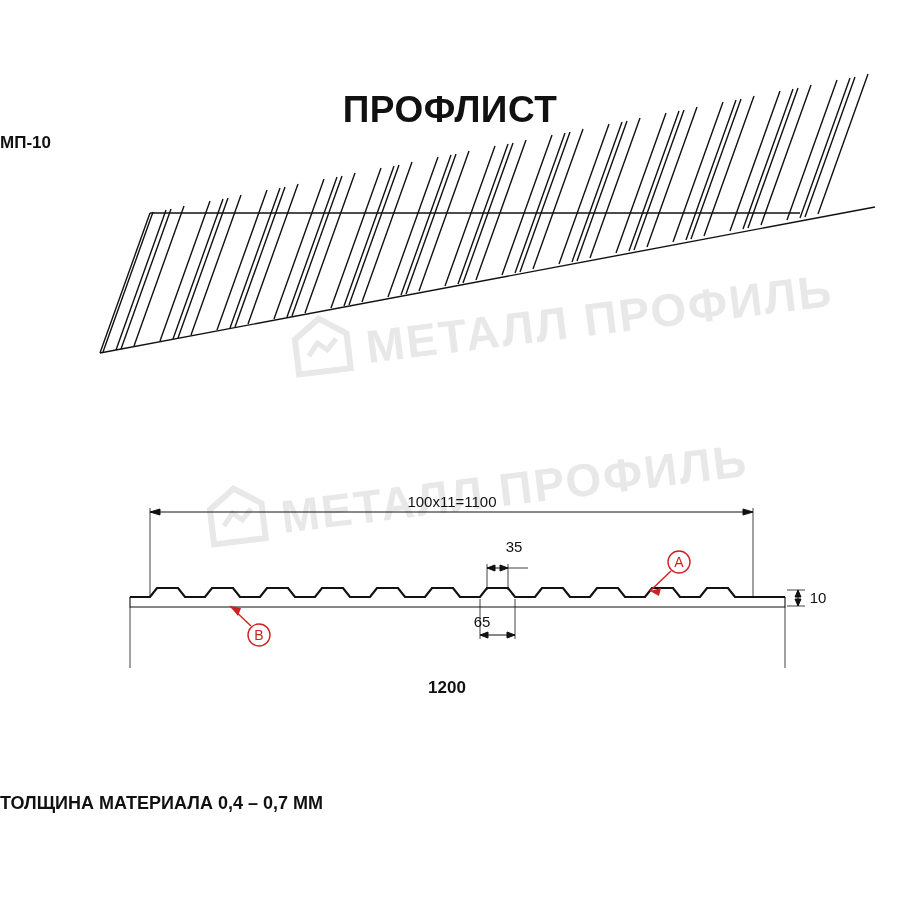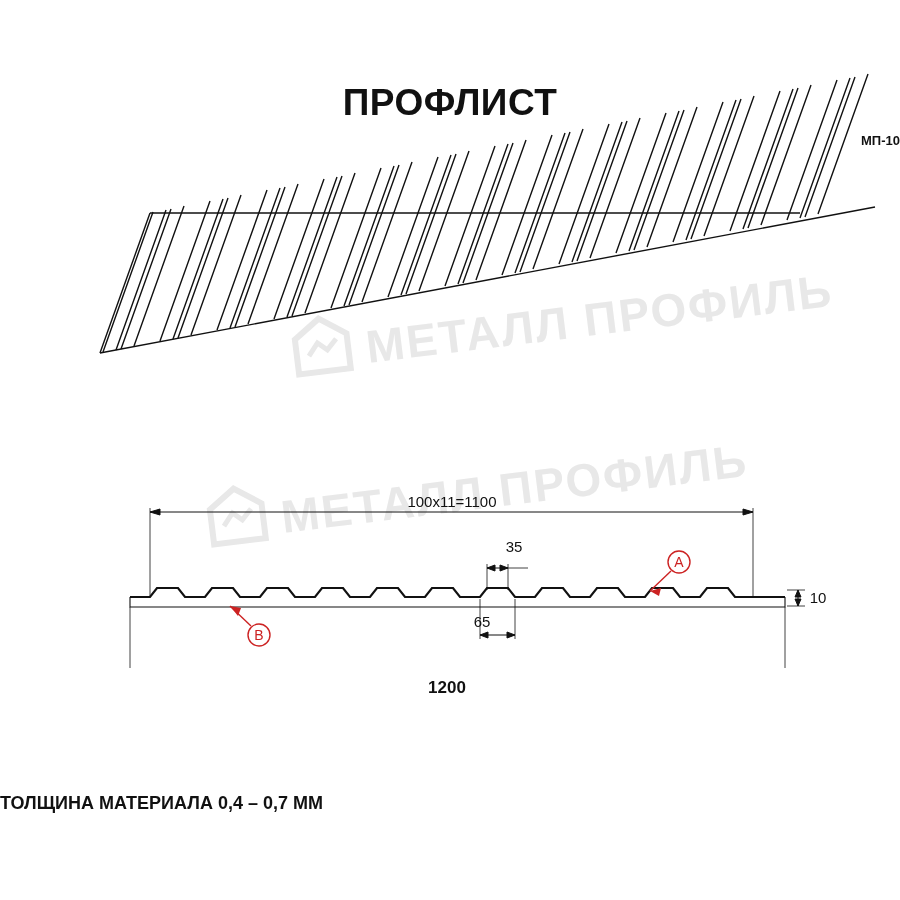--- a/index.html
+++ b/index.html
@@ -15,36 +15,36 @@
     position: relative;
     overflow: hidden;
   }
   .page {
     position: relative;
     width: 900px;
     height: 900px;
   }
   .title {
     position: absolute;
-    top: 82px;
+    top: 89px;
     left: 0;
     width: 900px;
     text-align: center;
     font-size: 37px;
     font-weight: bold;
     letter-spacing: 0.5px;
     color: #111111;
   }
   .subtitle {
     position: absolute;
     top: 133px;
     left: 0;
     width: 900px;
-    text-align: right;
-    font-size: 13px;
+    text-align: left;
+    font-size: 17px;
     font-weight: bold;
     color: #111111;
   }
   .footer-note {
     position: absolute;
     top: 793px;
     left: 0;
     width: 900px;
     text-align: left;
     font-size: 18px;

